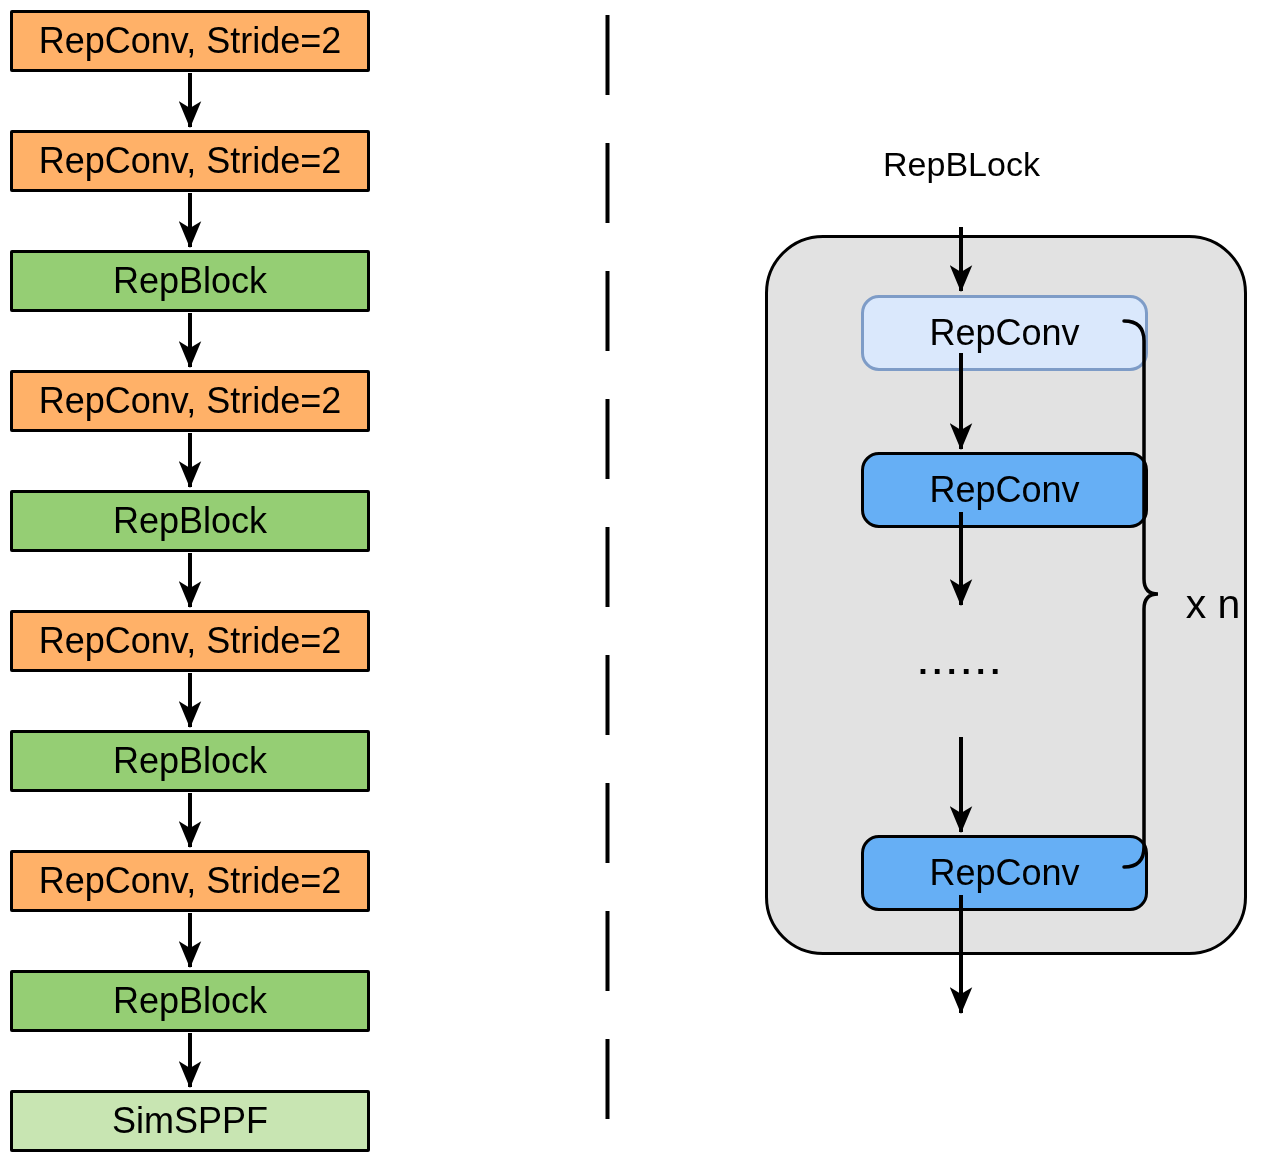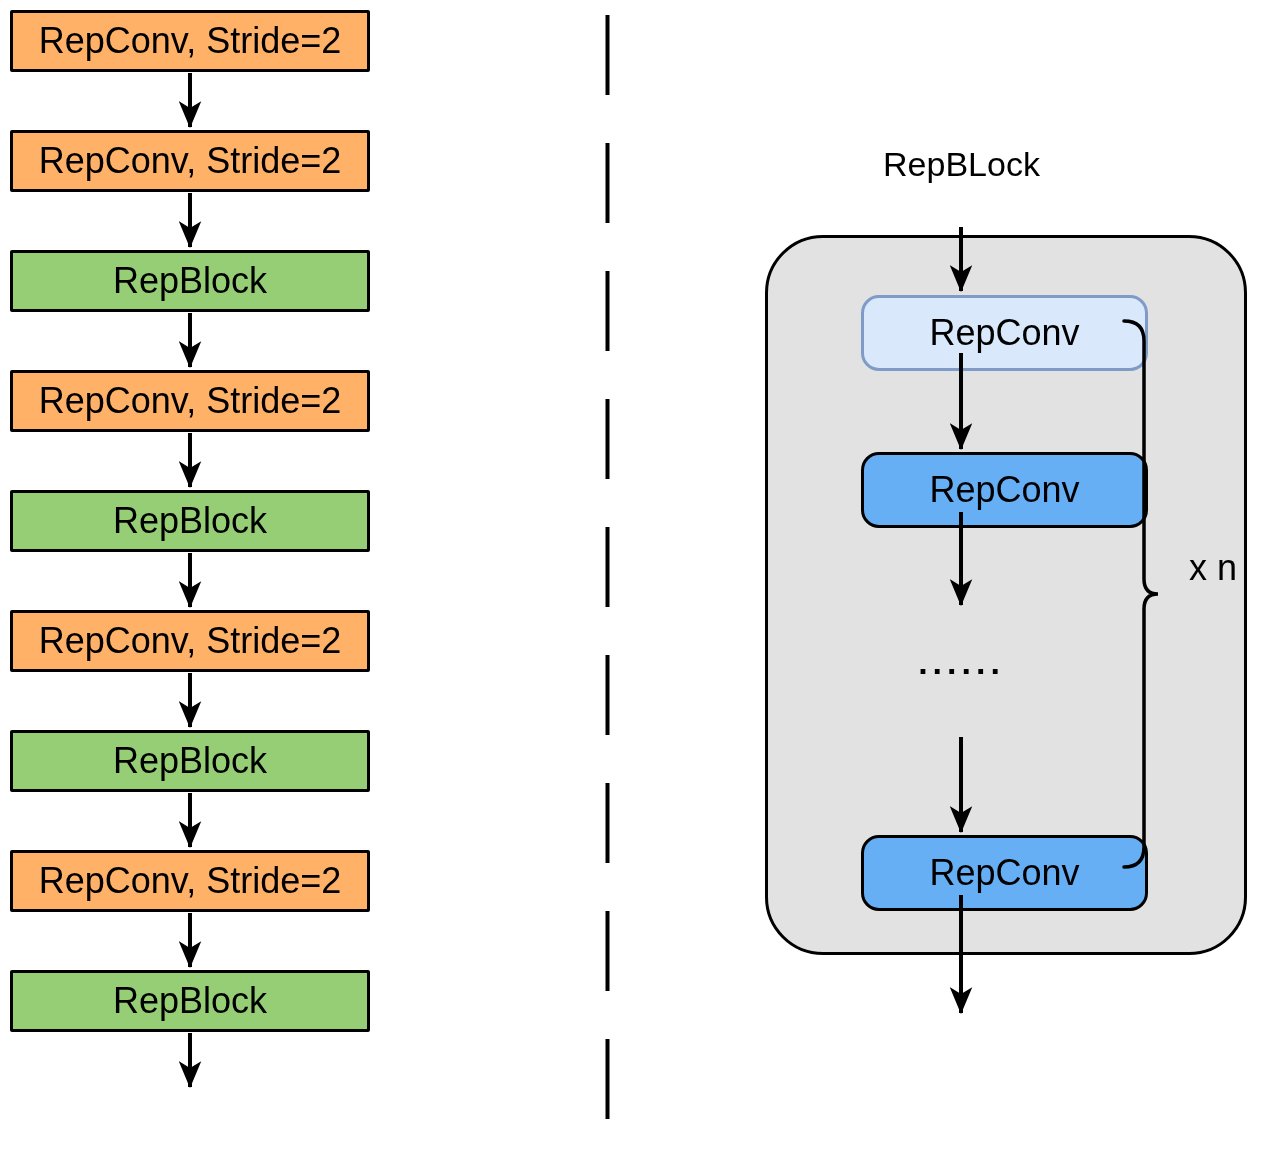--- a/index.html
+++ b/index.html
@@ -52,24 +52,24 @@
     left: 818px; top: 640px;
     width: 287px;
     text-align: center;
     font-size: 34px;
     font-weight: bold;
     letter-spacing: 5px;
     line-height: 44px;
   }
   .repeat-label {
     position: absolute;
-    left: 1168px; top: 548px;
+    left: 1168px; top: 584px;
     width: 90px;
     text-align: center;
-    font-size: 36px;
+    font-size: 41px;
     line-height: 40px;
   }
   svg.overlay {
     position: absolute;
     left: 0; top: 0;
     width: 1287px; height: 1155px;
     pointer-events: none;
   }
 </style>
 </head>
@@ -96,20 +96,23 @@
     <span>RepConv, Stride=2</span>
   </div>
   <div class="node left-node green" style="top:730px">
     <span>RepBlock</span>
   </div>
   <div class="node left-node orange" style="top:850px">
     <span>RepConv, Stride=2</span>
   </div>
   <div class="node left-node green" style="top:970px">
     <span>RepBlock</span>
+  </div>
+  <div class="node left-node lightgreen" style="top:1090px">
+    <span>SimSPPF</span>
   </div>
 
   <div class="panel-title">RepBLock</div>
 
   <div class="group-container"></div>
 
   <div class="node right-node lightblue" style="top:295px">
     <span>RepConv</span>
   </div>
   <div class="node right-node blue" style="top:452px">

